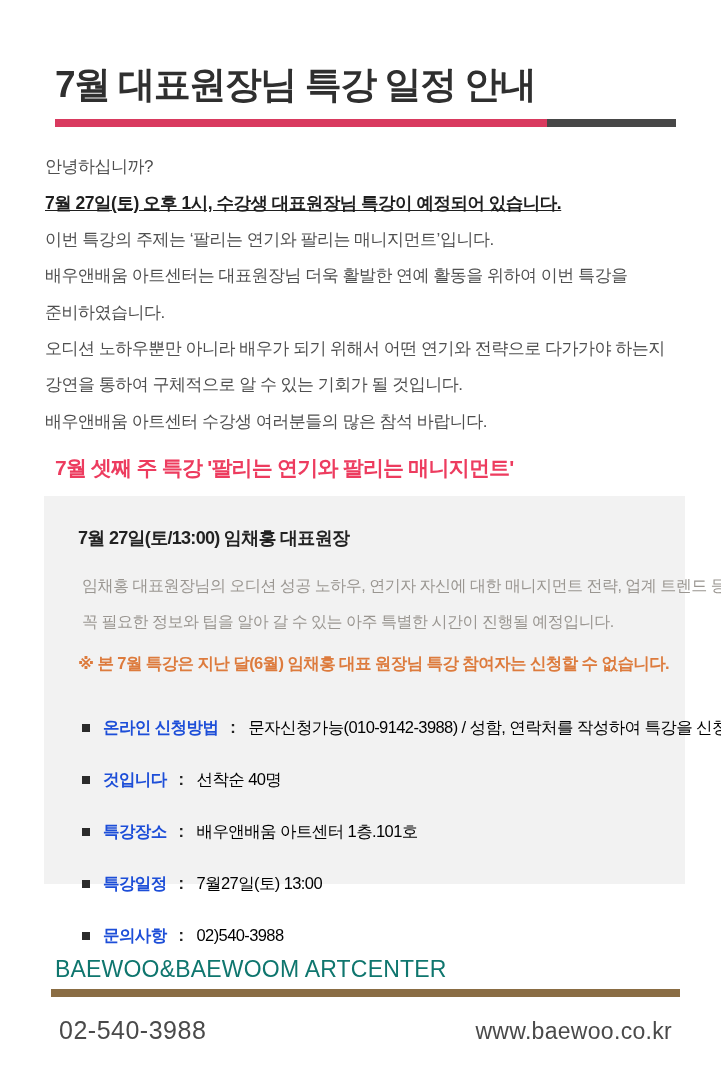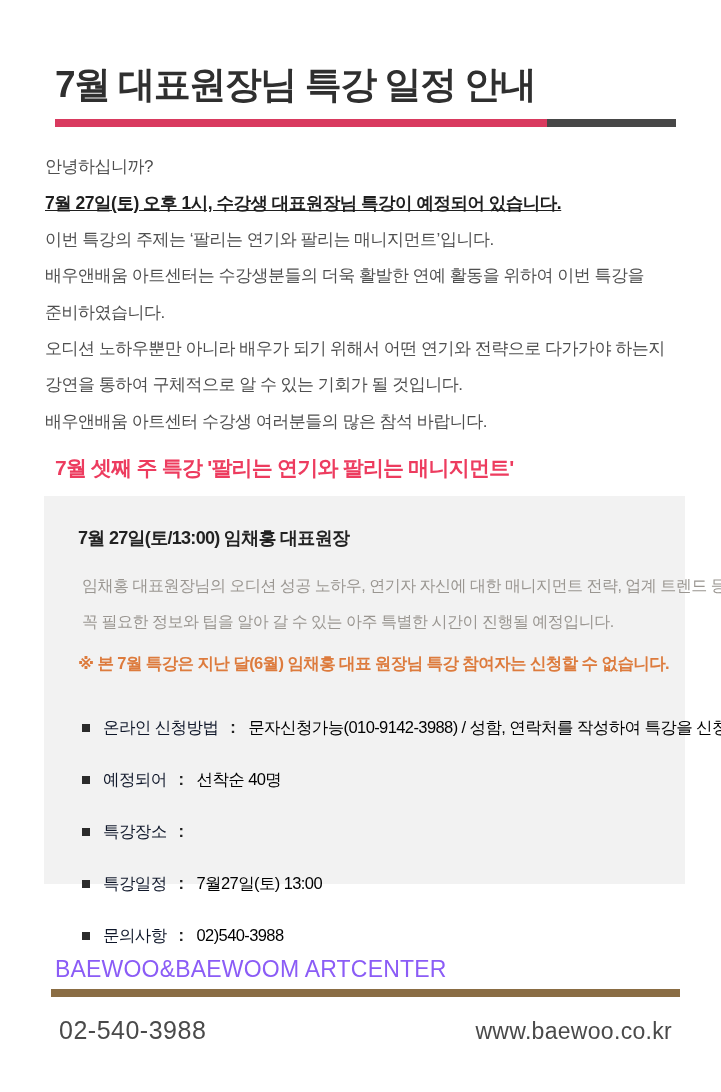--- a/index.html
+++ b/index.html
@@ -107,30 +107,30 @@
     line-height: 19.5px;
   }
   .bullet {
     width: 5px; height: 5px;
     background: #2b2b2b;
     display: inline-block;
     margin-right: 9px;
     align-self: center;
     flex: 0 0 auto;
   }
-  .detail-label { color: #0f172a; font-weight: 400; }
+  .detail-label { color: #1d4ed8; font-weight: 700; }
   .detail-colon { color: #222222; font-weight: 700; margin: 0 5px 0 4px; }
   .detail-value { color: #000000; font-weight: 400; }
 
   
   .footer-brand {
     position: absolute;
     left: 47px; top: 948px;
     font-size: 23px;
-    color: #8b5cf6;
+    color: #0f766e;
     letter-spacing: 0.2px;
     white-space: nowrap;
   }
   .footer-rule {
     position: absolute;
     left: 47px; top: 985px;
     width: 629px; height: 6px;
     background: #8a6d44;
   }
   .footer-row {
@@ -152,21 +152,21 @@
   <h1 class="title">7월 대표원장님 특강 일정 안내</h1>
   <div class="title-rule">
     <div class="seg-red"></div>
     <div class="seg-dark"></div>
   </div>
 
   <div class="intro">
     <p>안녕하십니까?</p>
     <p class="emphasis">7월 27일(토) 오후 1시, 수강생 대표원장님 특강이 예정되어 있습니다.</p>
     <p>이번 특강의 주제는 ‘팔리는 연기와 팔리는 매니지먼트’입니다.</p>
-    <p>배우앤배움 아트센터는 수강생분들의 더욱 활발한 연예 활동을 위하여 이번 특강을</p>
+    <p>배우앤배움 아트센터는 대표원장님 더욱 활발한 연예 활동을 위하여 이번 특강을</p>
     <p>준비하였습니다.</p>
     <p>오디션 노하우뿐만 아니라 배우가 되기 위해서 어떤 연기와 전략으로 다가가야 하는지</p>
     <p>강연을 통하여 구체적으로 알 수 있는 기회가 될 것입니다.</p>
     <p>배우앤배움 아트센터 수강생 여러분들의 많은 참석 바랍니다.</p>
   </div>
 
   <h2 class="section-heading">7월 셋째 주 특강 '팔리는 연기와 팔리는 매니지먼트'</h2>
 
   <div class="lecture-box">
     <h3 class="lecture-title">7월 27일(토/13:00) 임채홍 대표원장</h3>
@@ -180,28 +180,29 @@
 
     <ul class="detail-list">
       <li class="detail-item">
         <span class="bullet"></span>
         <span class="detail-label">온라인 신청방법</span>
         <span class="detail-colon">:</span>
         <span class="detail-value">문자신청가능(010-9142-3988) / 성함, 연락처를 작성하여 특강을 신청</span>
       </li>
       <li class="detail-item">
         <span class="bullet"></span>
-        <span class="detail-label">예정되어</span>
+        <span class="detail-label">것입니다</span>
         <span class="detail-colon">:</span>
         <span class="detail-value">선착순 40명</span>
       </li>
       <li class="detail-item">
         <span class="bullet"></span>
         <span class="detail-label">특강장소</span>
         <span class="detail-colon">:</span>
+        <span class="detail-value">배우앤배움 아트센터 1층.101호</span>
       </li>
       <li class="detail-item">
         <span class="bullet"></span>
         <span class="detail-label">특강일정</span>
         <span class="detail-colon">:</span>
         <span class="detail-value">7월27일(토) 13:00</span>
       </li>
       <li class="detail-item">
         <span class="bullet"></span>
         <span class="detail-label">문의사항</span>

